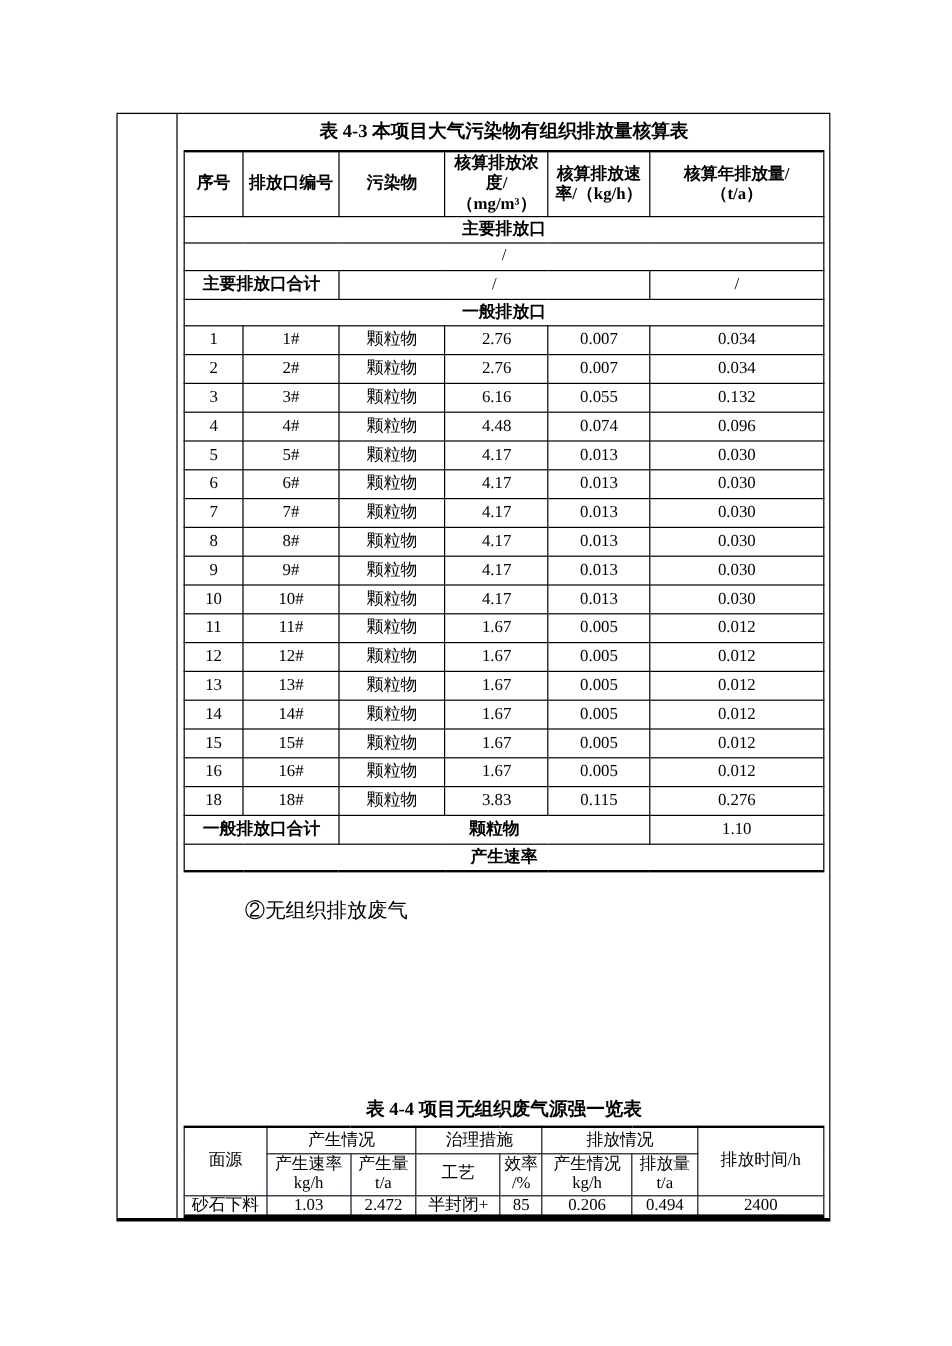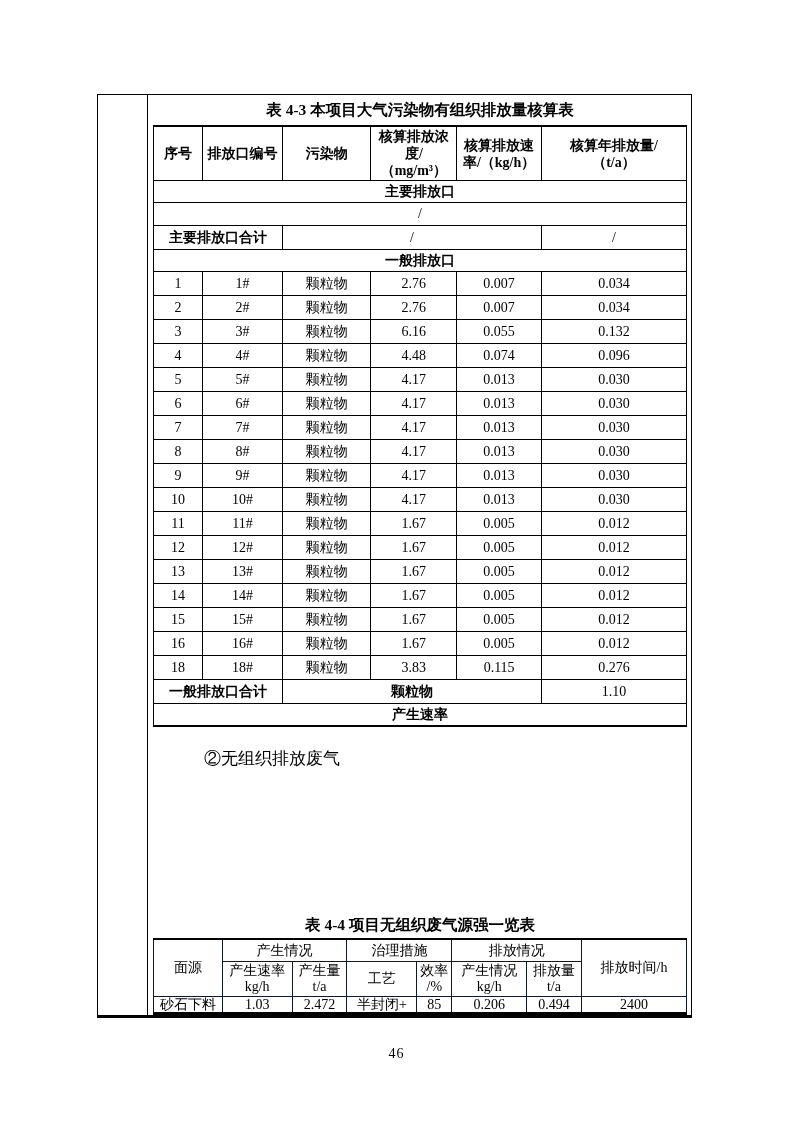--- a/index.html
+++ b/index.html
@@ -294,14 +294,13 @@
               <td>0.206</td>
               <td>0.494</td>
               <td>2400</td>
             </tr>
           </tbody>
       </table>
 
     </div>
   </div>
 
-  <div class="pageno">46</div>
 </div>
 
 </body></html>

